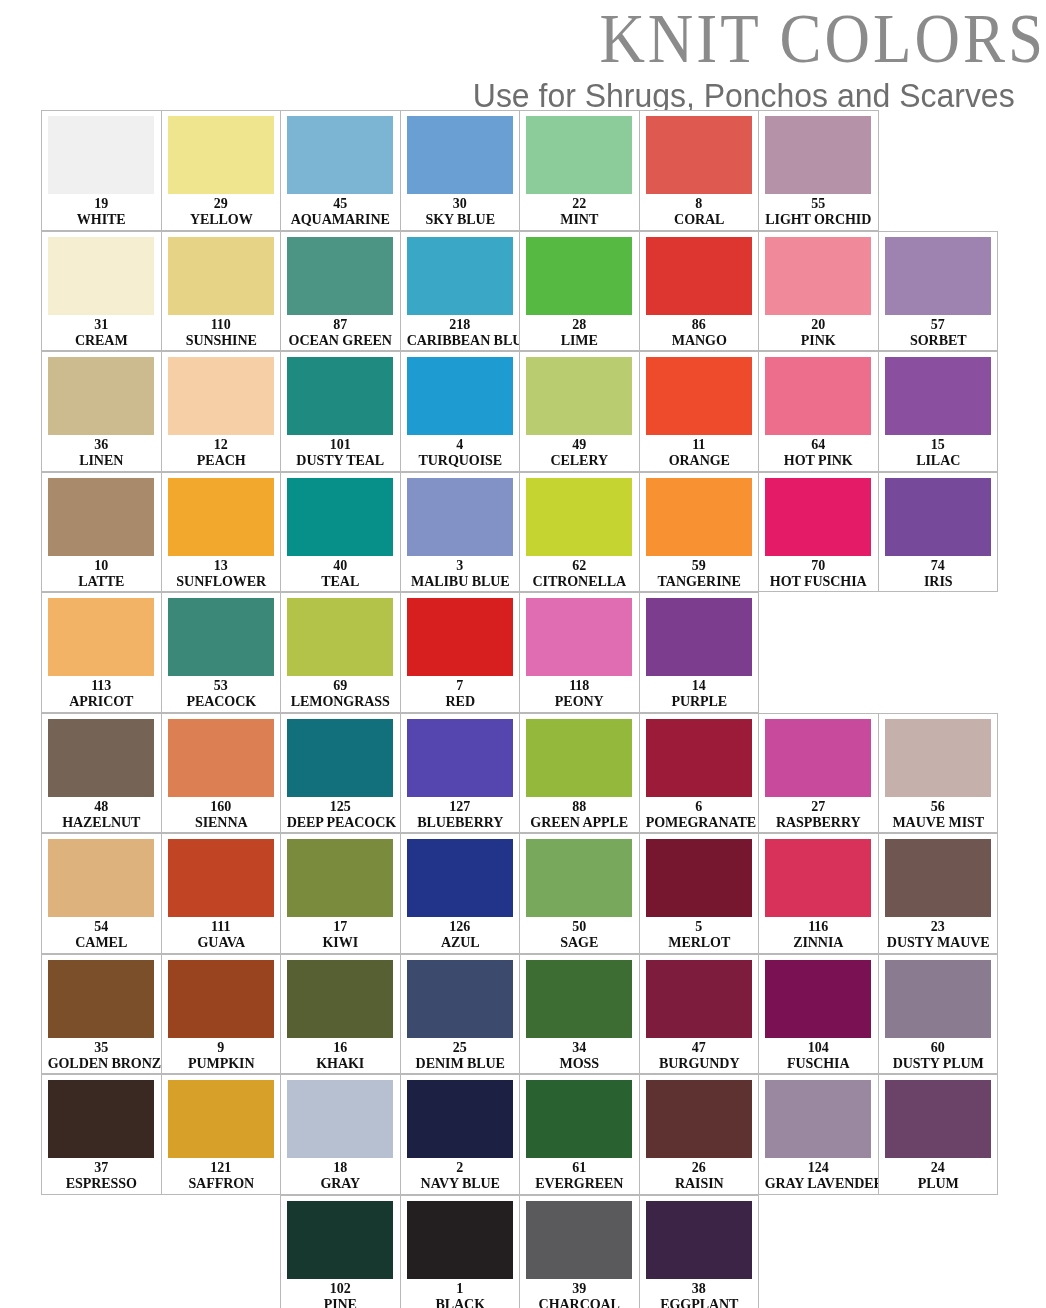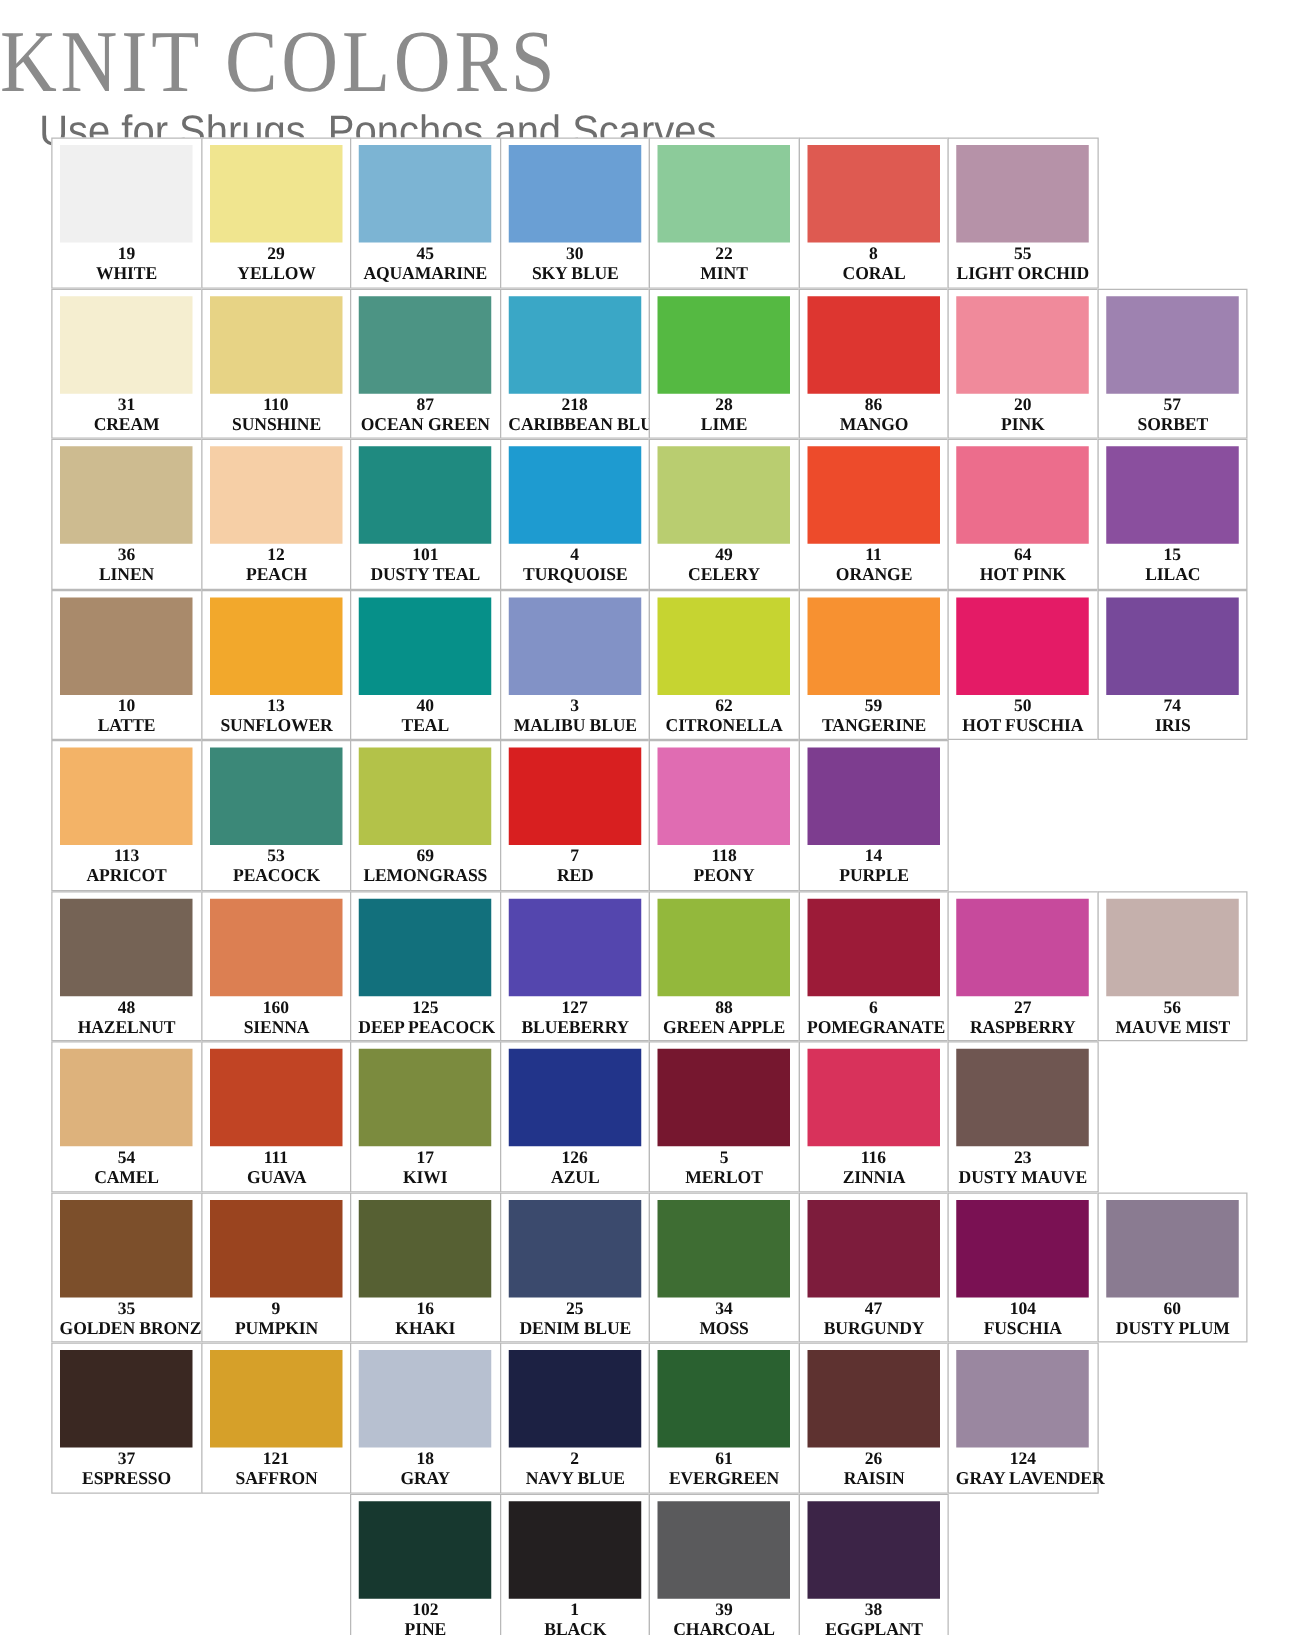--- a/index.html
+++ b/index.html
@@ -12,22 +12,22 @@
   #page {
     width: 1046px;
     height: 1308px;
     position: relative;
     background: #ffffff;
     overflow: hidden;
   }
 
   
   .header {
-    text-align: left;
-    padding-top: 12px;
+    text-align: right;
+    padding-top: 2px;
   }
   .title {
     font-family: "Liberation Serif", "DejaVu Serif", serif;
     font-size: 63px;
     line-height: 66px;
     letter-spacing: 3px;
     color: #8b8b8b;
     font-weight: 400;
     margin: 0;
     transform: scaleY(1.12);
@@ -320,21 +320,21 @@
         <div class="cell">
           <div class="swatch" style="background: rgb(247, 145, 49);"></div>
           <div class="labels">
             <div class="code">59</div>
             <div class="cname">Tangerine</div>
           </div>
         </div>
         <div class="cell">
           <div class="swatch" style="background: rgb(228, 27, 102);"></div>
           <div class="labels">
-            <div class="code">50</div>
+            <div class="code">70</div>
             <div class="cname">Hot Fuschia</div>
           </div>
         </div>
         <div class="cell">
           <div class="swatch" style="background: rgb(119, 73, 154);"></div>
           <div class="labels">
             <div class="code">74</div>
             <div class="cname">Iris</div>
           </div>
         </div>
@@ -464,20 +464,27 @@
           </div>
         </div>
         <div class="cell">
           <div class="swatch" style="background: rgb(34, 52, 138);"></div>
           <div class="labels">
             <div class="code">126</div>
             <div class="cname">Azul</div>
           </div>
         </div>
         <div class="cell">
+          <div class="swatch" style="background: rgb(119, 168, 92);"></div>
+          <div class="labels">
+            <div class="code">50</div>
+            <div class="cname">Sage</div>
+          </div>
+        </div>
+        <div class="cell">
           <div class="swatch" style="background: rgb(118, 23, 47);"></div>
           <div class="labels">
             <div class="code">5</div>
             <div class="cname">Merlot</div>
           </div>
         </div>
         <div class="cell">
           <div class="swatch" style="background: rgb(216, 50, 91);"></div>
           <div class="labels">
             <div class="code">116</div>
@@ -591,20 +598,27 @@
           <div class="labels">
             <div class="code">26</div>
             <div class="cname">Raisin</div>
           </div>
         </div>
         <div class="cell">
           <div class="swatch" style="background: rgb(154, 135, 160);"></div>
           <div class="labels">
             <div class="code">124</div>
             <div class="cname">Gray Lavender</div>
+          </div>
+        </div>
+        <div class="cell">
+          <div class="swatch" style="background: rgb(107, 66, 104);"></div>
+          <div class="labels">
+            <div class="code">24</div>
+            <div class="cname">Plum</div>
           </div>
         </div>
       </div>
       <div class="row">
         <div class="cell empty"></div>
         <div class="cell empty"></div>
         <div class="cell">
           <div class="swatch" style="background: rgb(23, 56, 47);"></div>
           <div class="labels">
             <div class="code">102</div>

